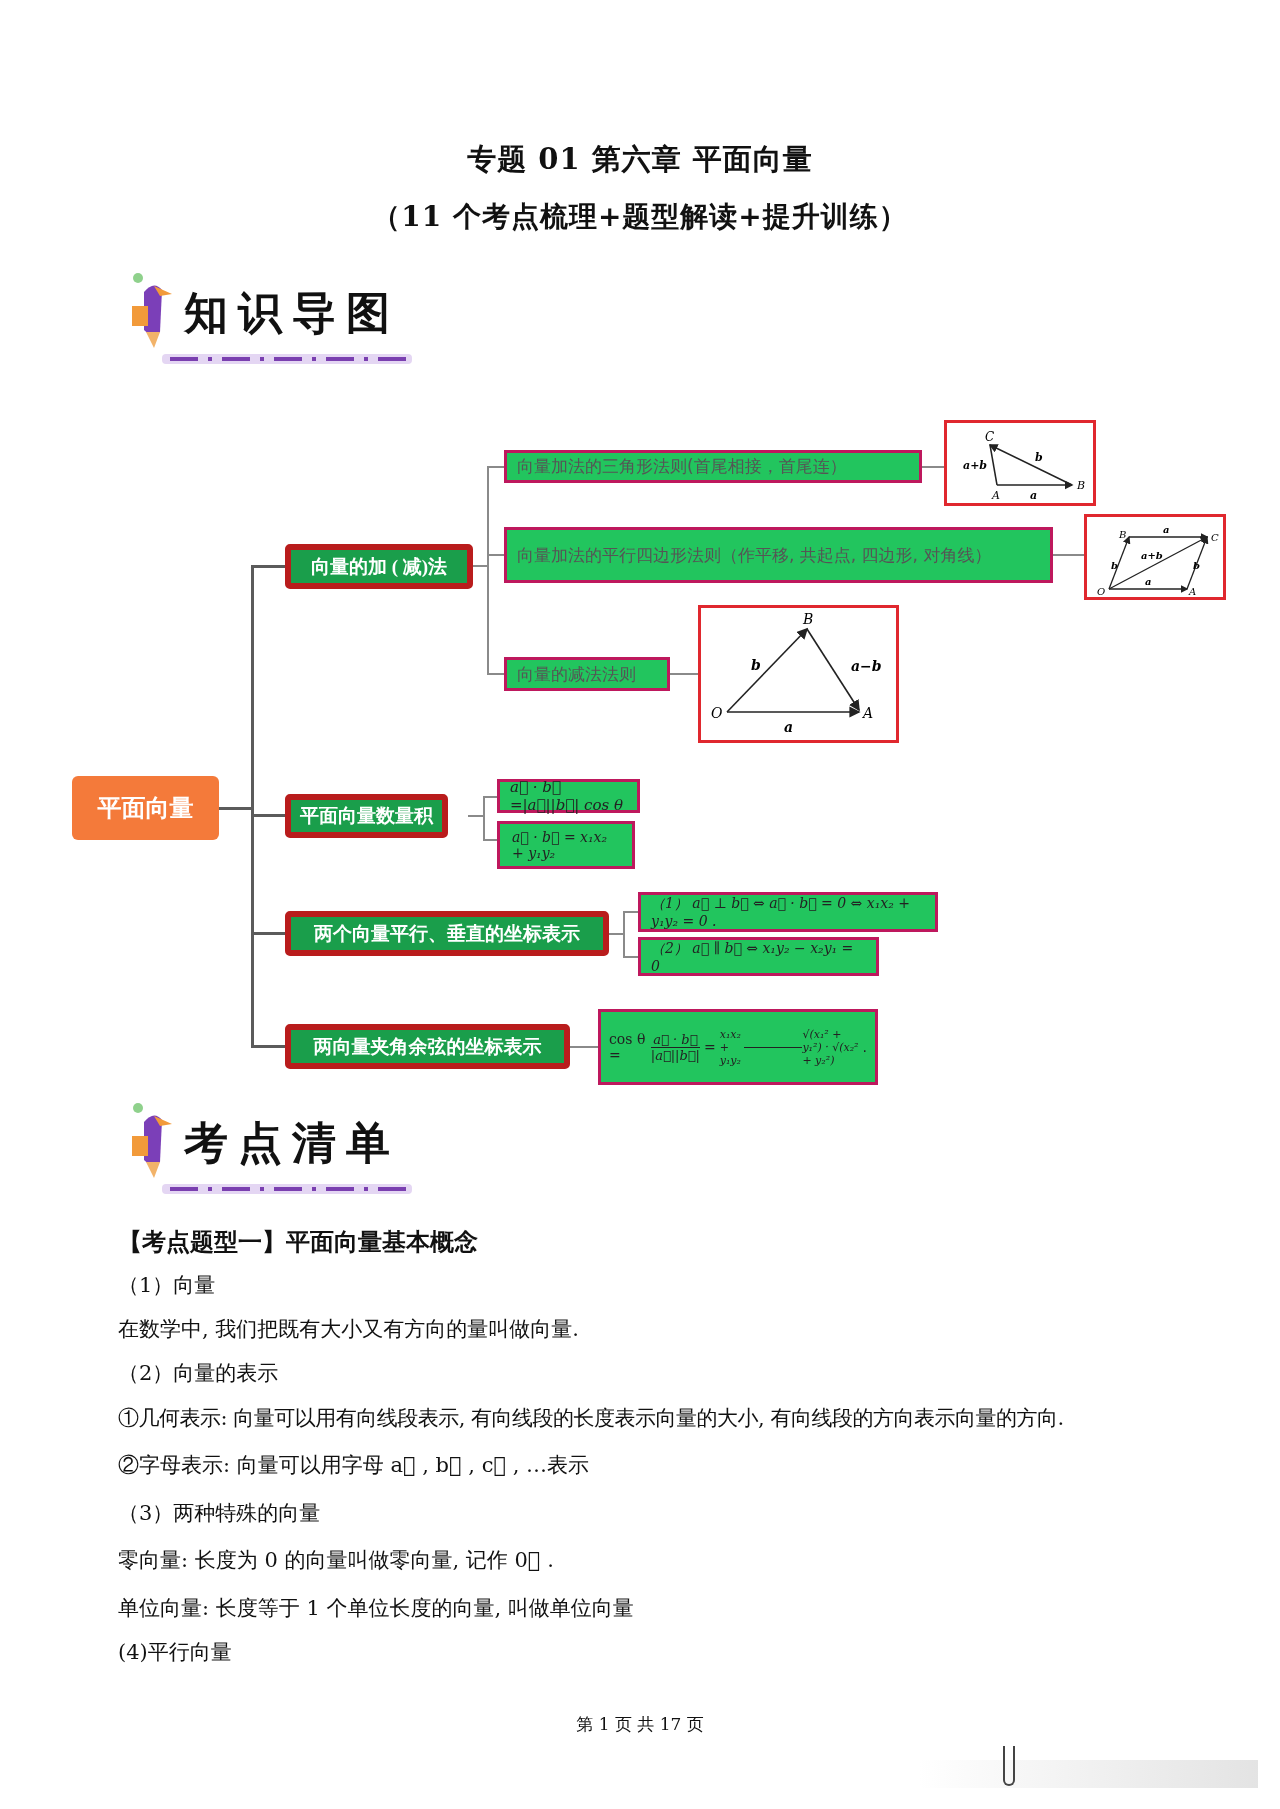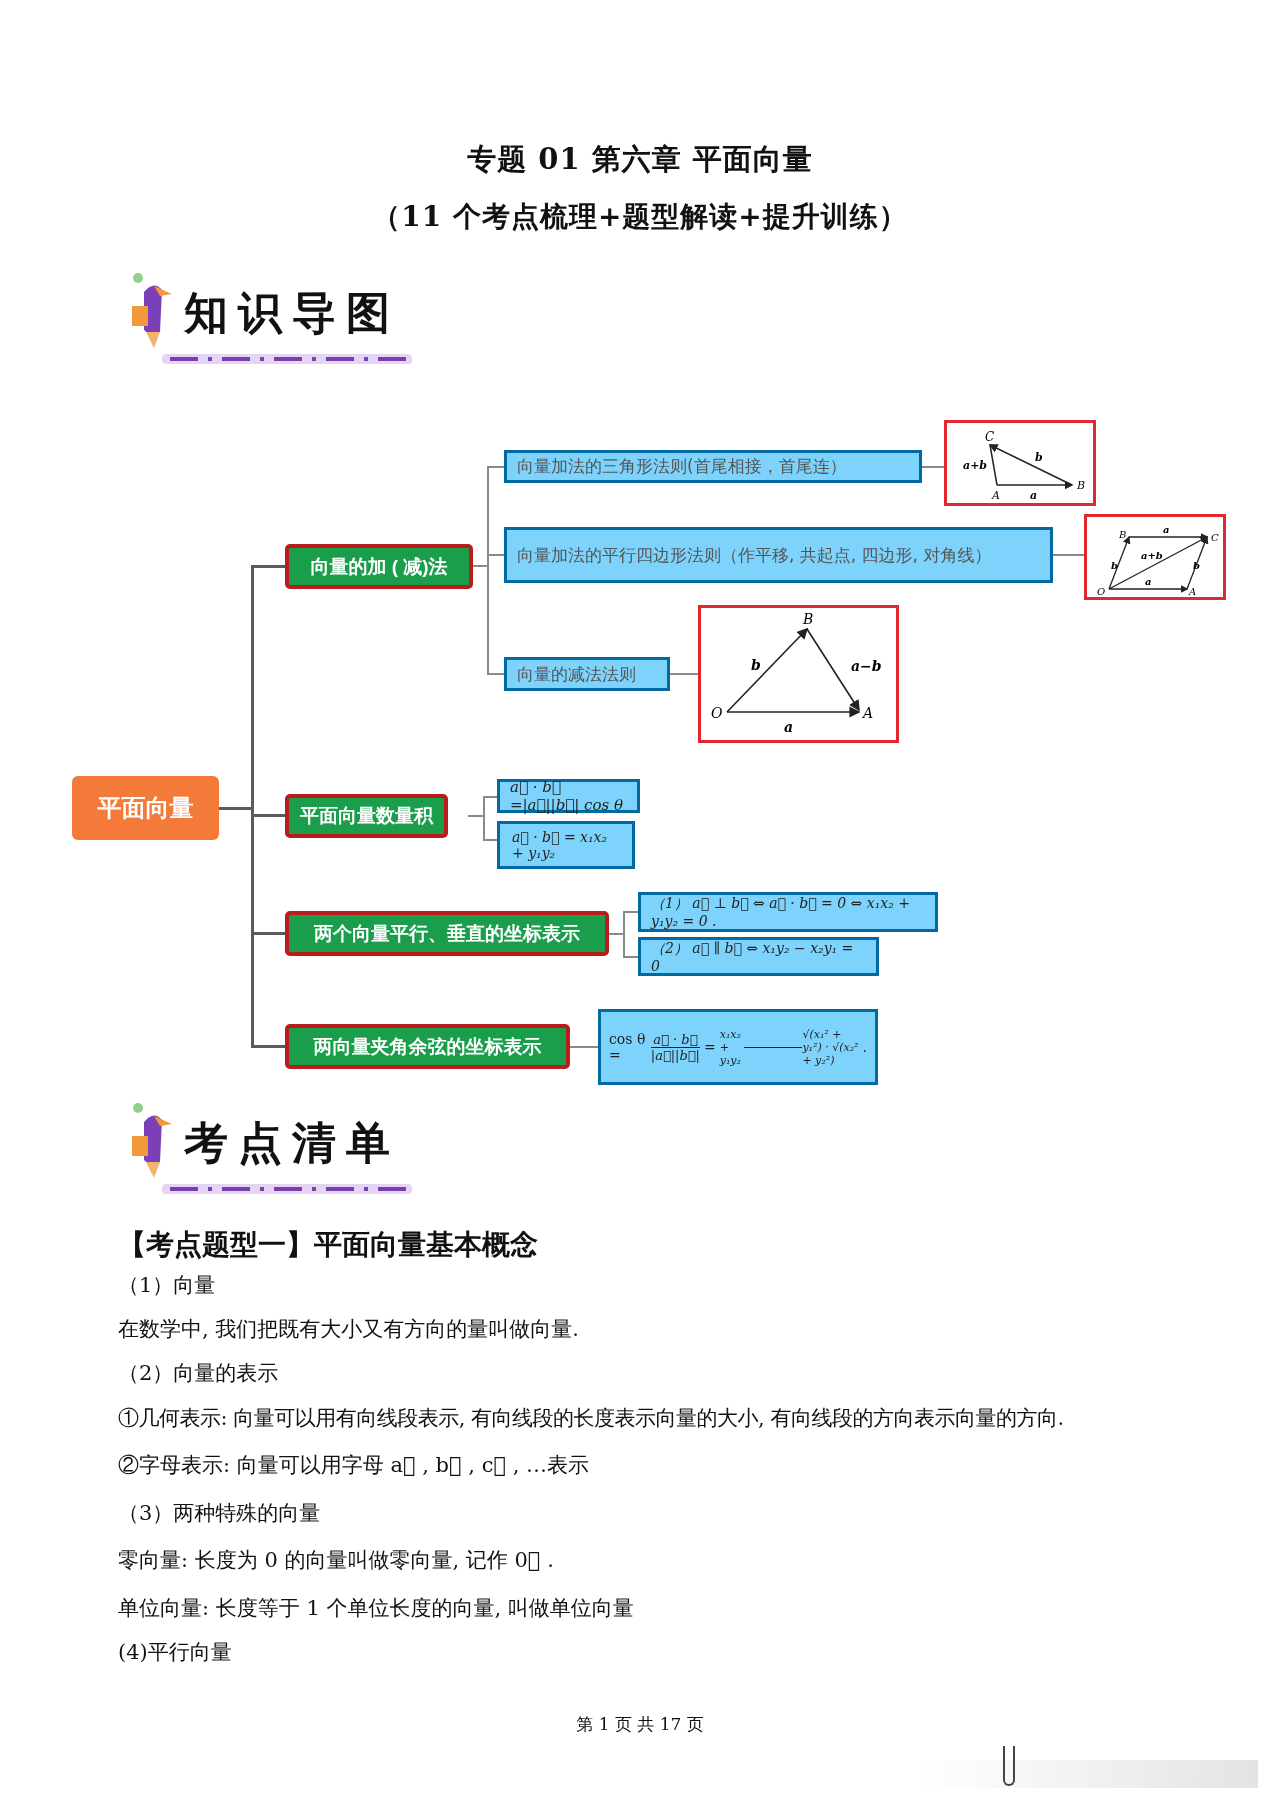--- a/index.html
+++ b/index.html
@@ -5,22 +5,22 @@
   html,body{margin:0;padding:0;background:#fff;}
   body{width:1280px;height:1809px;position:relative;overflow:hidden;font-family:"DejaVu Serif","Liberation Serif",serif;color:#111;}
   .abs{position:absolute;}
   .title{left:0;width:1280px;text-align:center;font-size:29px;font-weight:bold;font-family:"DejaVu Serif",serif;letter-spacing:1px;}
   .logo{position:absolute;}
   .logo .txt{position:absolute;left:62px;top:22px;font-size:44px;font-weight:bold;font-family:"DejaVu Serif",serif;letter-spacing:10px;color:#111;}
   .logo .bar{position:absolute;left:40px;bottom:8px;width:250px;height:10px;background:#e4d6f3;border-radius:4px;}
   .logo .dash{position:absolute;left:48px;bottom:11px;width:240px;height:4px;background:repeating-linear-gradient(90deg,#7a3fb0 0 28px,transparent 28px 38px,#7a3fb0 38px 42px,transparent 42px 52px);}
   .mascot{position:absolute;left:8px;top:10px;width:44px;height:78px;}
   .root{background:#f47a3a;color:#fff;font-family:"DejaVu Sans",sans-serif;font-weight:bold;font-size:24px;border-radius:6px;display:flex;align-items:center;justify-content:center;}
-  .green{background:#1a9e4b;color:#fff;font-family:Liberation Sans, sans-serif;font-weight:bold;font-size:19px;border-radius:5px;border:4px solid #b91c1c;box-sizing:border-box;display:flex;align-items:center;justify-content:center;}
-  .redbox{border:3px solid #0369a1;box-sizing:border-box;background:#7dd3fc;font-family:"DejaVu Sans",sans-serif;font-size:17px;color:#555;display:flex;align-items:center;padding:0 10px;}
+  .green{background:#1a9e4b;color:#fff;font-family:Liberation Serif, serif;font-weight:bold;font-size:19px;border-radius:5px;border:6px solid #b91c1c;box-sizing:border-box;display:flex;align-items:center;justify-content:center;}
+  .redbox{border:3px solid #be185d;box-sizing:border-box;background:#22c55e;font-family:"DejaVu Sans",sans-serif;font-size:17px;color:#555;display:flex;align-items:center;padding:0 10px;}
   .math{font-family:"DejaVu Serif",serif;color:#222;font-style:italic;font-size:15px;}
   .line{position:absolute;background:#5b5b5b;}
   .thin{position:absolute;background:#8a8a8a;}
   .body-text{left:118px;font-size:21px;font-family:"DejaVu Serif",serif;color:#111;white-space:nowrap;}
   .heading{font-family:"DejaVu Sans",sans-serif;font-weight:bold;}
   .footer{left:0;width:1280px;text-align:center;font-size:17px;}
   svg text{font-family:"DejaVu Serif",serif;}
 </style>
 </head>
 <body>
@@ -170,21 +170,21 @@
     <path d="M14 20 Q24 8 32 18 L30 60 Q22 66 14 58 Z" fill="#7b3fb8"></path>
     <path d="M24 14 L42 22 L30 24 Z" fill="#f29a3a"></path>
     <rect x="2" y="34" width="16" height="20" fill="#f29a3a"></rect>
     <path d="M16 60 L24 76 L30 60 Z" fill="#f2b36a"></path>
   </svg>
   <div class="txt">考点清单</div>
   <div class="bar"></div>
   <div class="dash"></div>
 </div>
 
-<div class="abs body-text heading" style="top:1226px;font-size:28px;">【考点题型一】平面向量基本概念</div>
+<div class="abs body-text heading" style="top:1226px;font-size:24px;">【考点题型一】平面向量基本概念</div>
 <div class="abs body-text" style="top:1271px;">（1）向量</div>
 <div class="abs body-text" style="top:1315px;">在数学中, 我们把既有大小又有方向的量叫做向量.</div>
 <div class="abs body-text" style="top:1359px;">（2）向量的表示</div>
 <div class="abs body-text" style="top:1404px;font-size:21px;letter-spacing:-0.5px;">①几何表示: 向量可以用有向线段表示, 有向线段的长度表示向量的大小, 有向线段的方向表示向量的方向.</div>
 <div class="abs body-text" style="top:1451px;">②字母表示: 向量可以用字母 a⃗ , b⃗ , c⃗ , …表示</div>
 <div class="abs body-text" style="top:1499px;">（3）两种特殊的向量</div>
 <div class="abs body-text" style="top:1546px;">零向量: 长度为 0 的向量叫做零向量, 记作 0⃗ .</div>
 <div class="abs body-text" style="top:1594px;">单位向量: 长度等于 1 个单位长度的向量, 叫做单位向量</div>
 <div class="abs body-text" style="top:1638px;">(4)平行向量</div>
 

